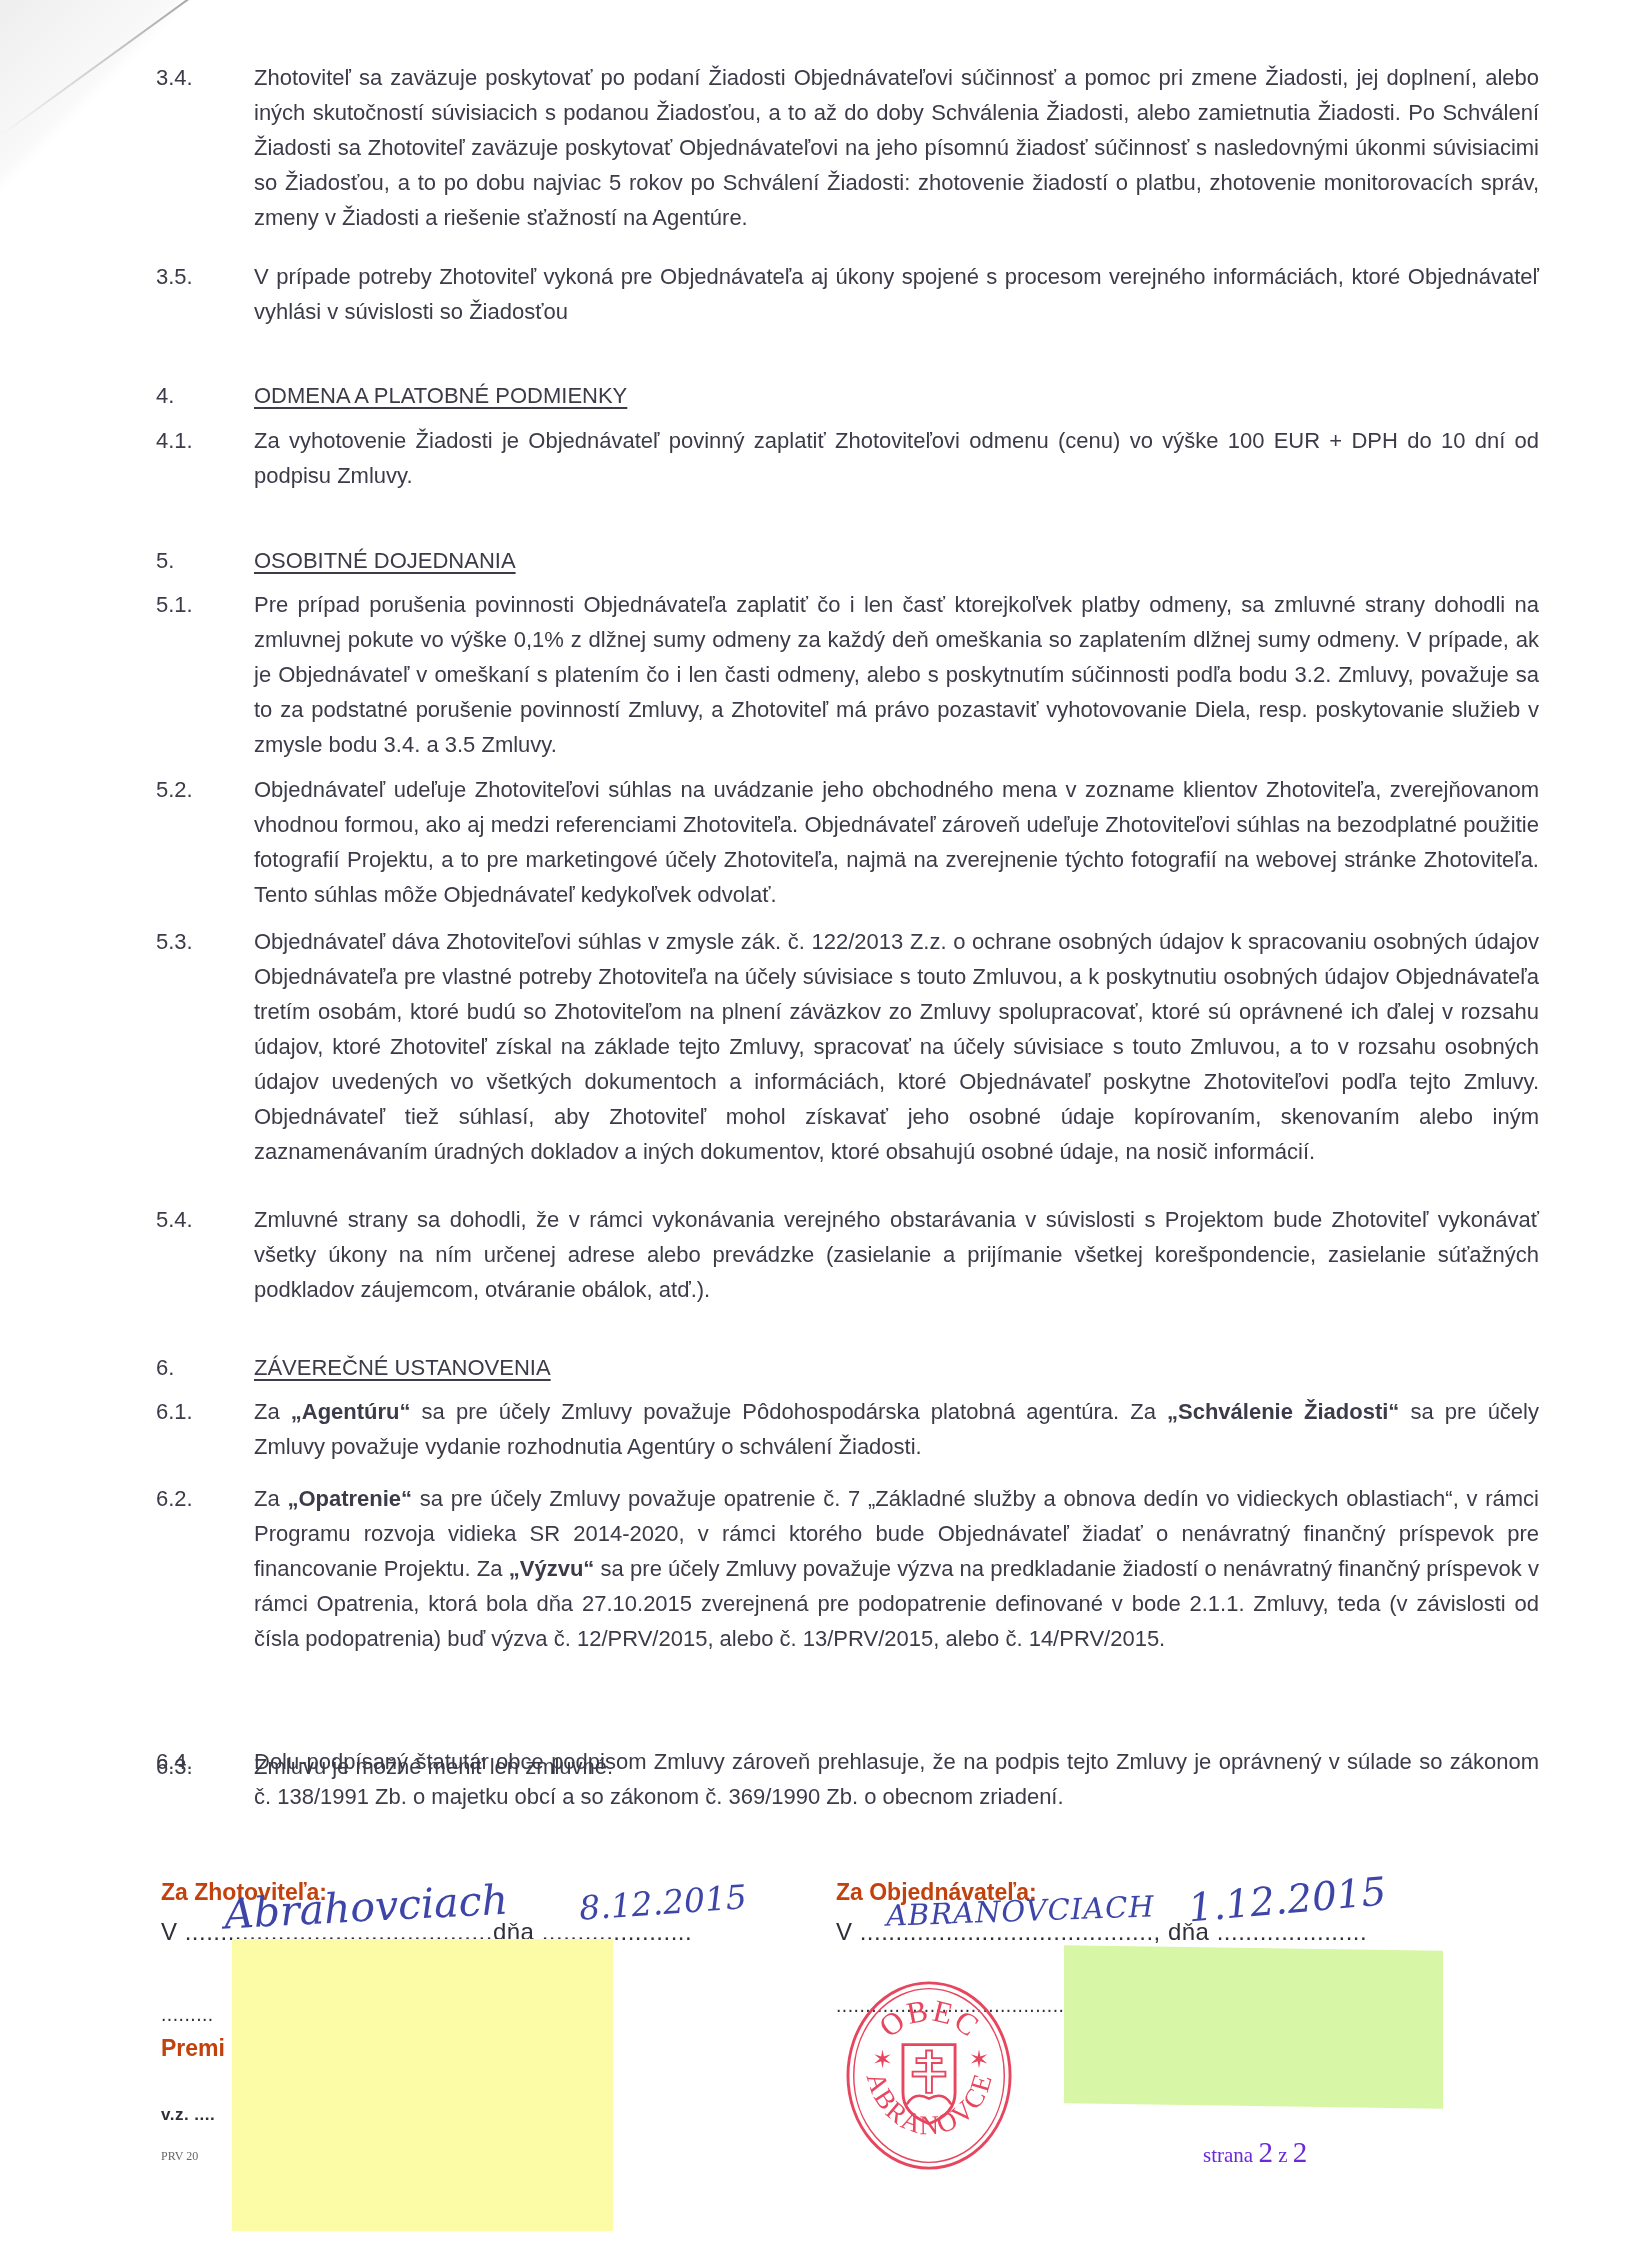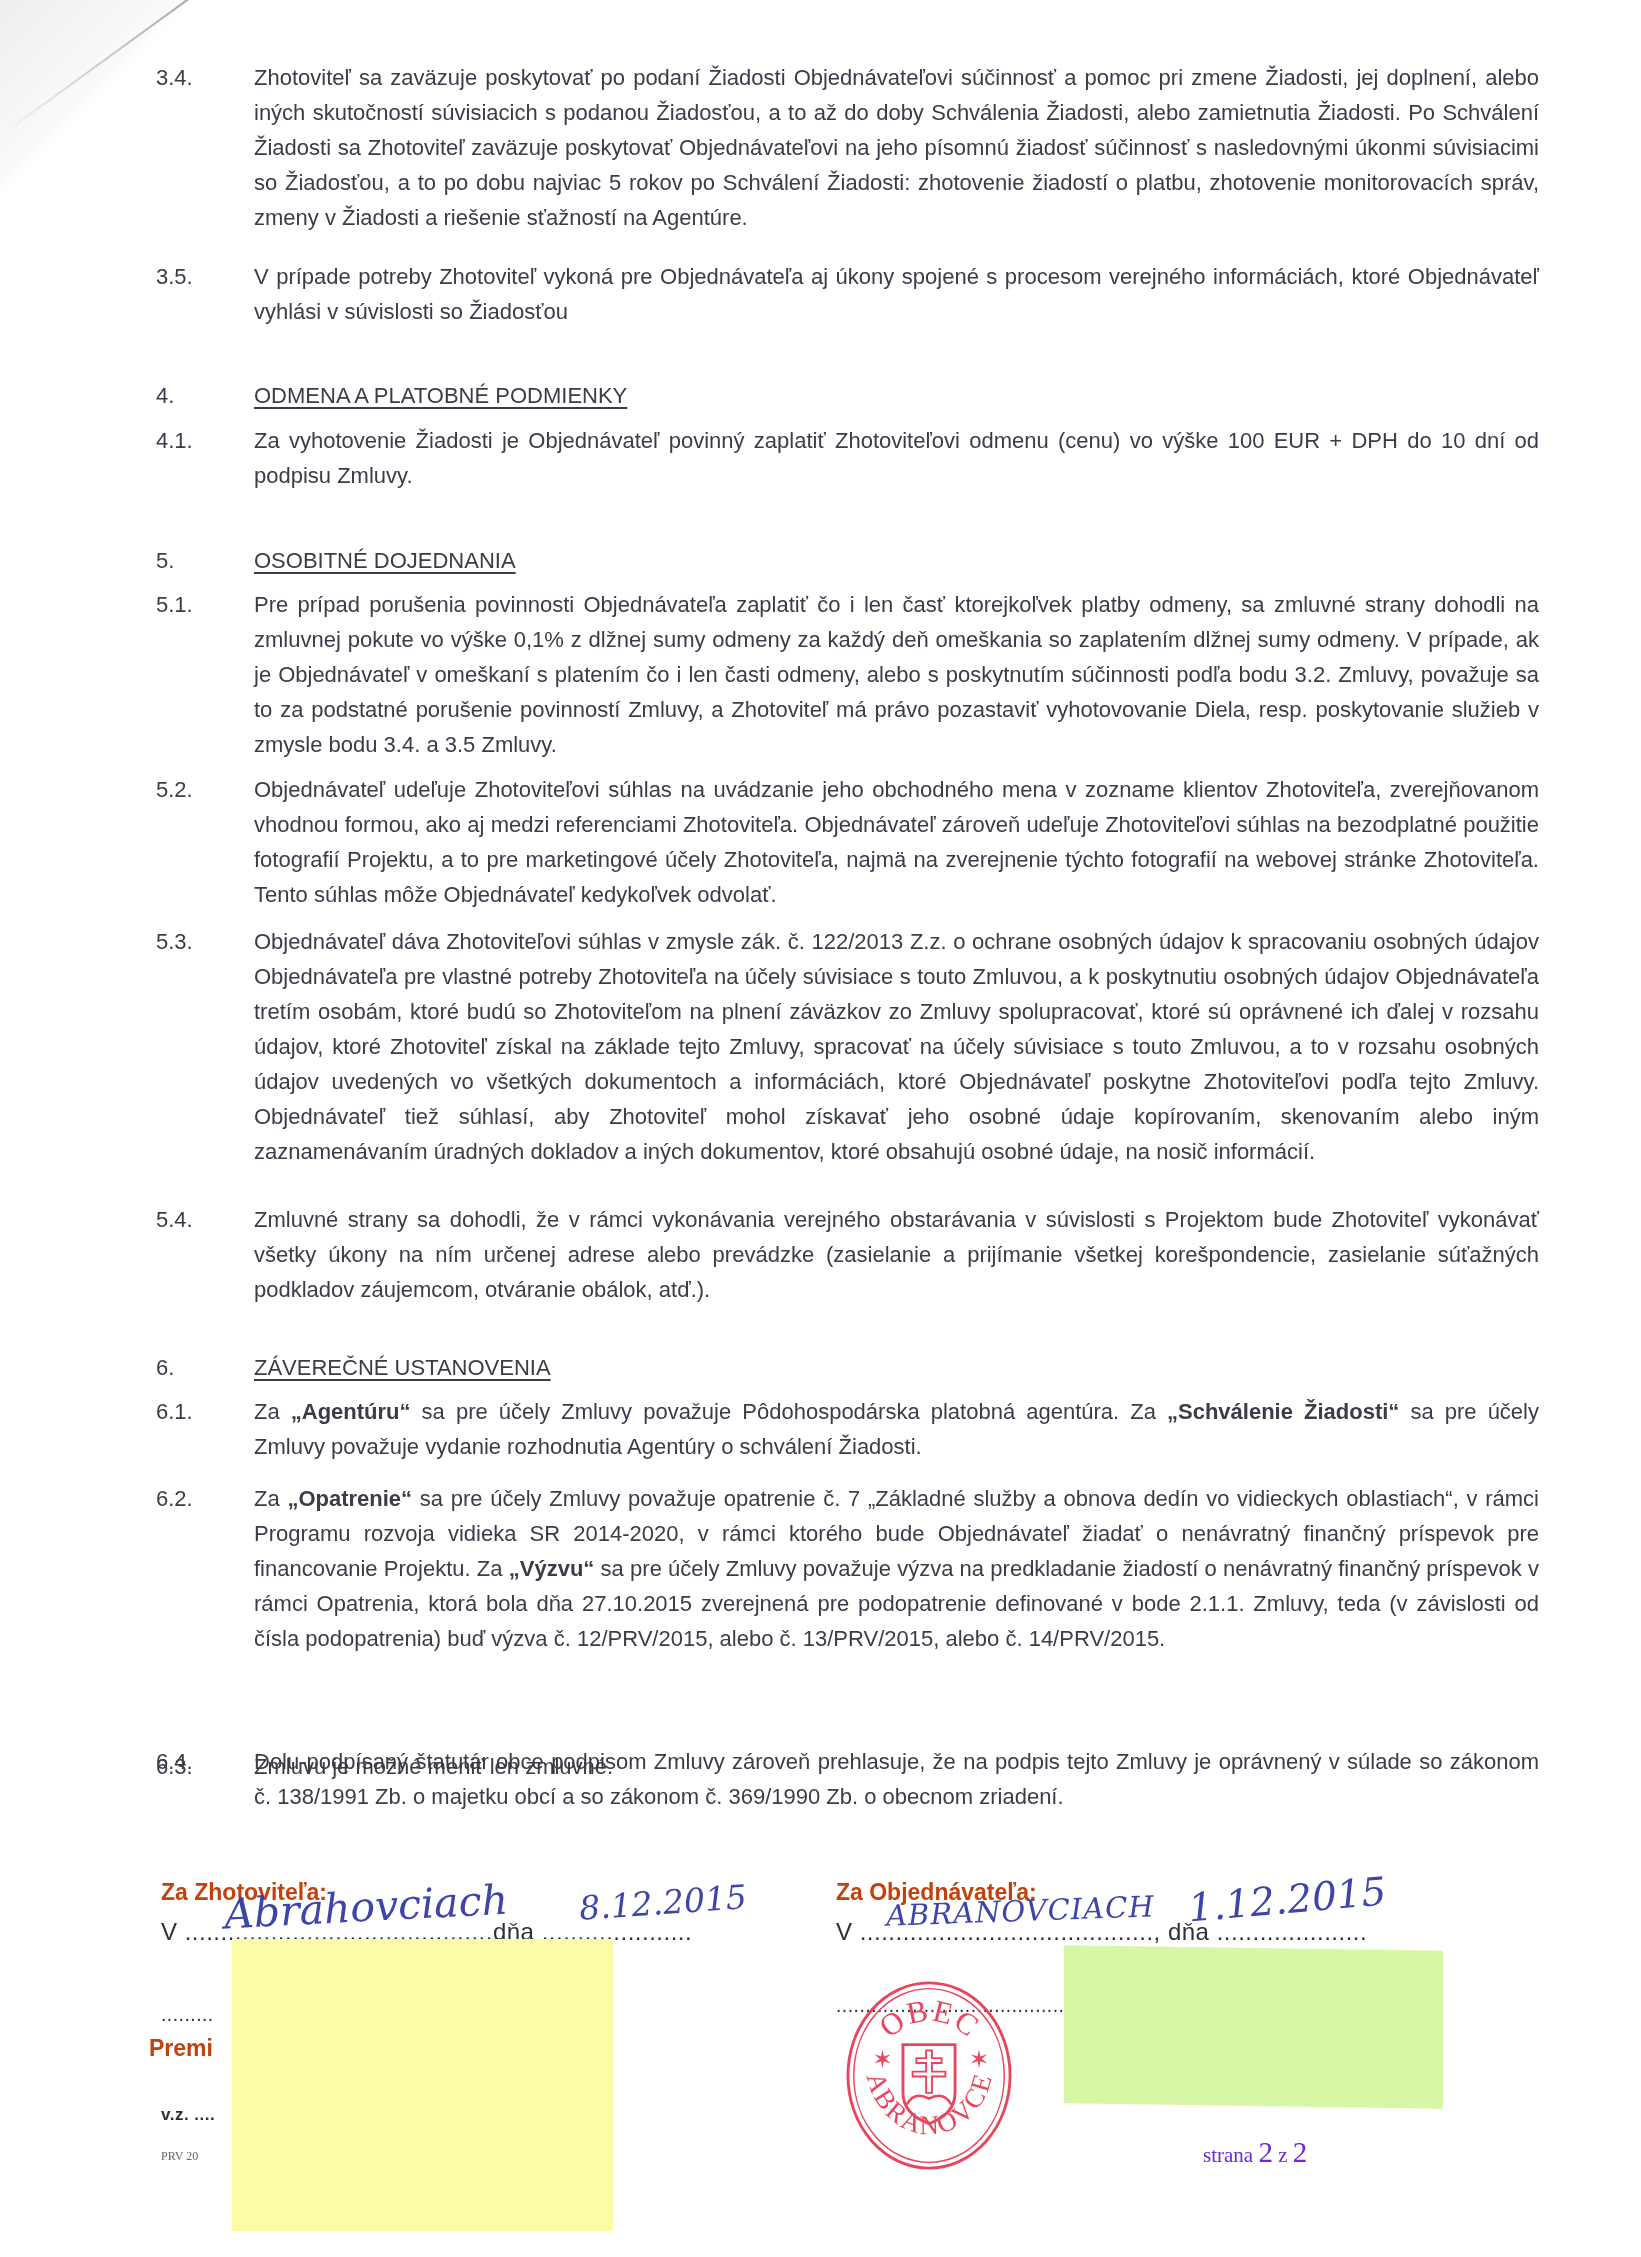--- a/index.html
+++ b/index.html
@@ -140,21 +140,21 @@
   </div>
 
   <div class="sig-label" style="left:161px; top:1879px;">Za Zhotoviteľa:</div>
   <div class="sig-line" style="left:161px; top:1918px;">
     <span>V .......</span><span>....................................</span><span>dňa</span> <span>.....................</span>
   </div>
   <div class="handwriting" style="left:224px; top:1883px; font-size:41px; transform:rotate(-3deg);">Abrahovciach</div>
   <div class="handwriting" style="left:579px; top:1883px; font-size:33px; transform:rotate(-4deg);">8.12.2015</div>
 
   <div class="sig-line" style="left:161px; top:2004px; font-size:19.3px;">.........</div>
-  <div class="sig-label" style="left:149px; top:2035px;">Premi</div>
+  <div class="sig-label" style="left:161px; top:2035px;">Premi</div>
   <div class="sig-line" style="left:161px; top:2105px; font-size:17px; font-weight:bold;">v.z. ....</div>
   <div class="footer-small" style="left:161px; top:2149px;">PRV 20</div>
 
   <div class="redact-yellow"></div>
 
   <div class="sig-label" style="left:836px; top:1879px;">Za Objednávateľa:</div>
   <div class="sig-line" style="left:836px; top:1918px;">
     <span>V</span> <span>.........................................,</span> <span>dňa</span> <span>.....................</span>
   </div>
   <div class="handwriting" style="left:886px; top:1894px; font-size:29px; letter-spacing:1px; transform:rotate(-2deg);">ABRANOVCIACH</div>

